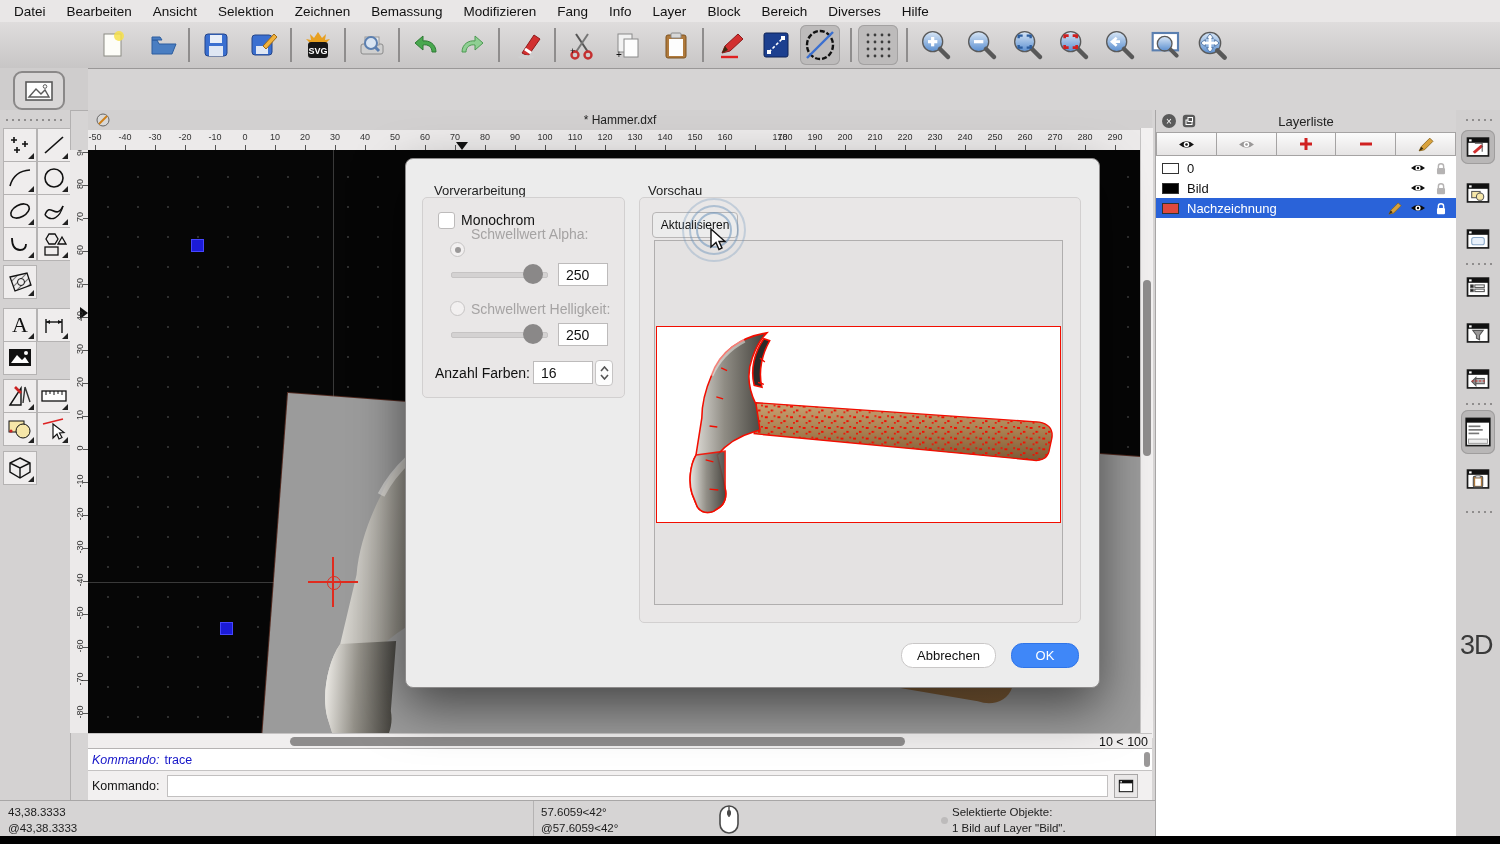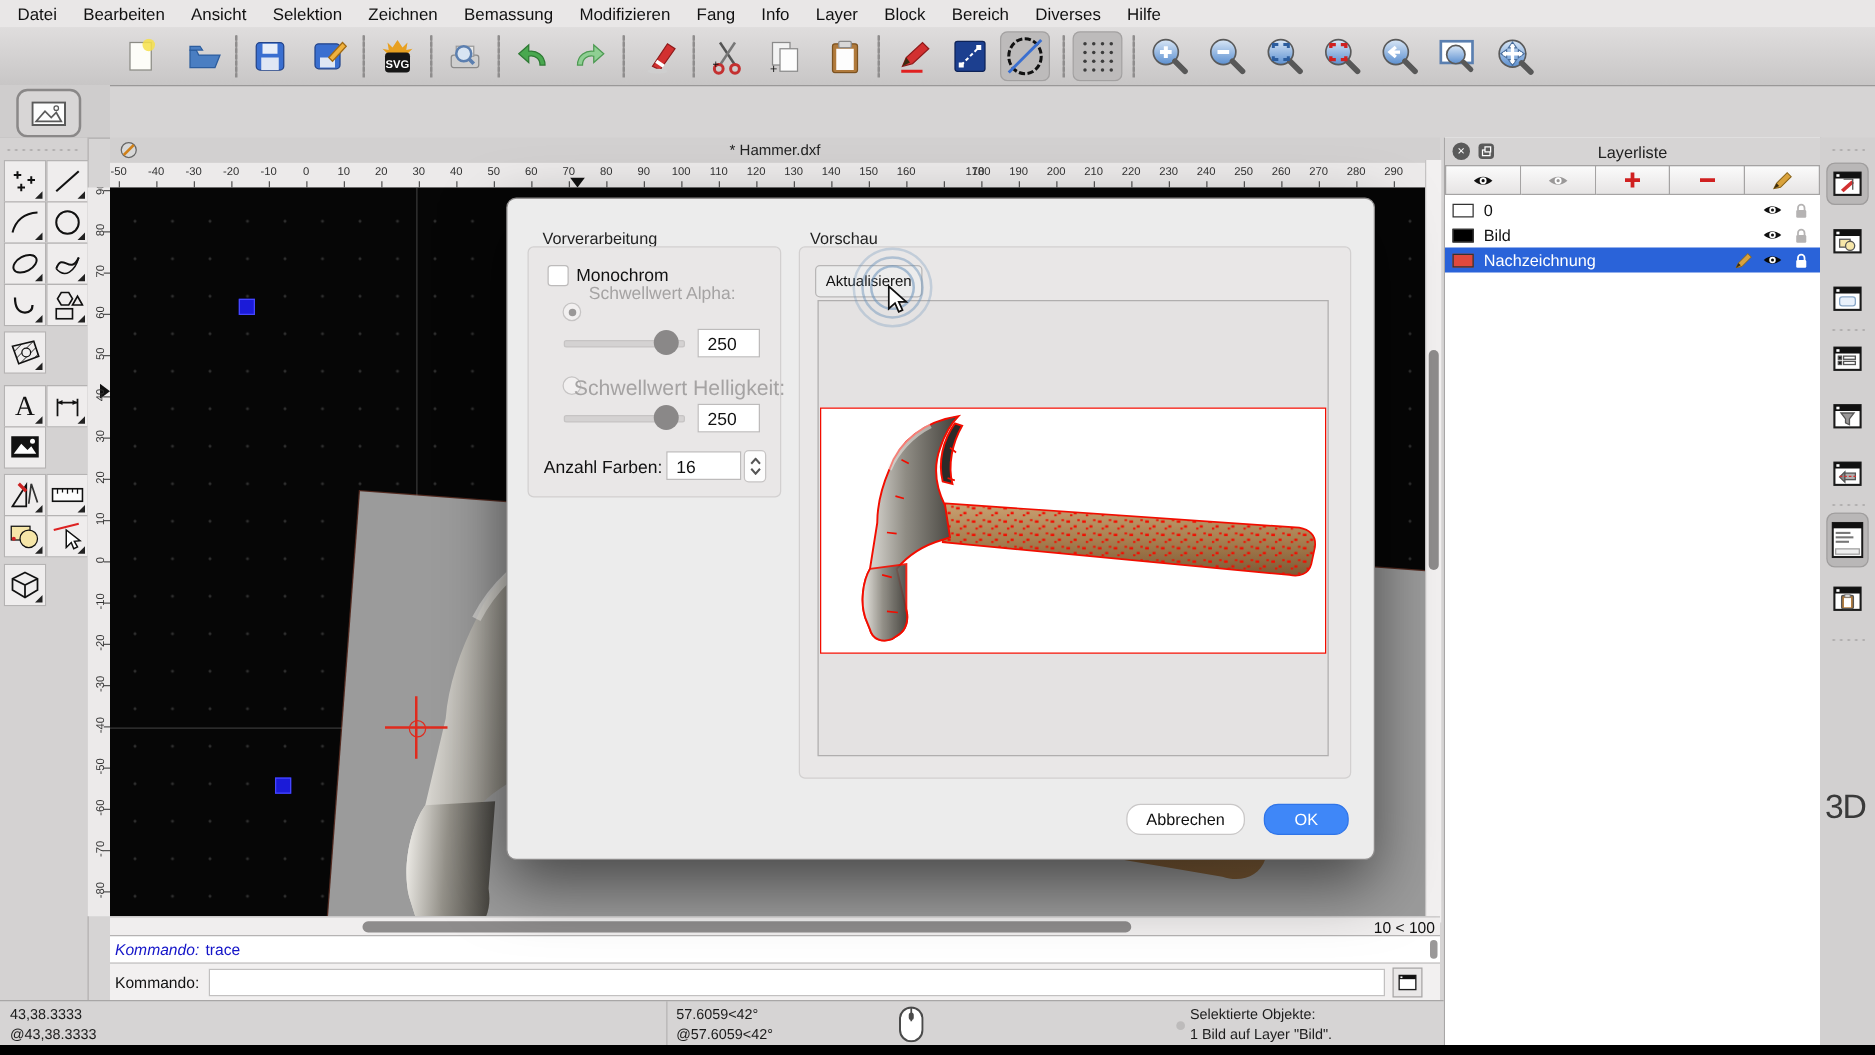--- a/index.html
+++ b/index.html
@@ -864,21 +864,21 @@
   <div class="checkbox" style="left:32px;top:53px"></div>
   <span class="abs" style="left:55px;top:53px;font-size:14px;color:#111">Monochrom</span>
 
   <div class="radio on" style="left:44px;top:83px"></div>
   <span class="abs gray" style="left:65px;top:67px;font-size:14px">Schwellwert Alpha:</span>
   <div class="slidertrack" style="left:45px;top:113px;width:95px"></div>
   <div class="sliderthumb" style="left:117px;top:105px"></div>
   <div class="numfield" style="left:152px;top:104px;width:50px;height:23px">250</div>
 
   <div class="radio" style="left:44px;top:142px"></div>
-  <span class="abs gray" style="left:53px;top:142px;font-size:17px">Schwellwert Helligkeit:</span>
+  <span class="abs gray" style="left:65px;top:142px;font-size:14px">Schwellwert Helligkeit:</span>
   <div class="slidertrack" style="left:45px;top:173px;width:95px"></div>
   <div class="sliderthumb" style="left:117px;top:165px"></div>
   <div class="numfield" style="left:152px;top:164px;width:50px;height:23px">250</div>
 
   <span class="abs" style="left:29px;top:206px;font-size:14px;color:#111">Anzahl Farben:</span>
   <div class="numfield" style="left:127px;top:202px;width:60px;height:23px">16</div>
   <div class="stepper" style="left:189px;top:201px">
     <svg width="9" height="6">
         <polyline points="1,5 4.5,1 8,5" fill="none" stroke="#555" stroke-width="1.6"></polyline>
       </svg>

